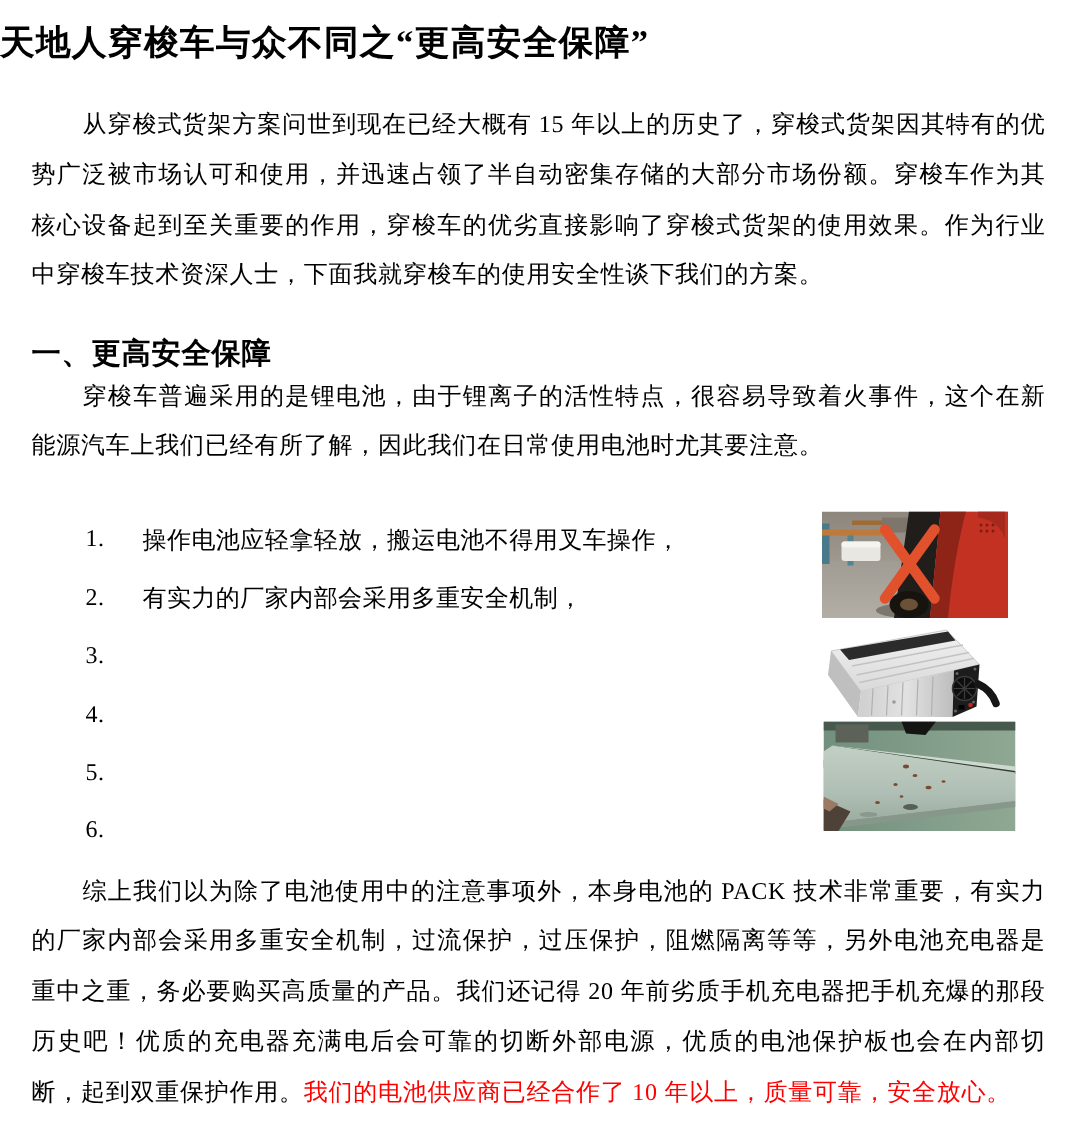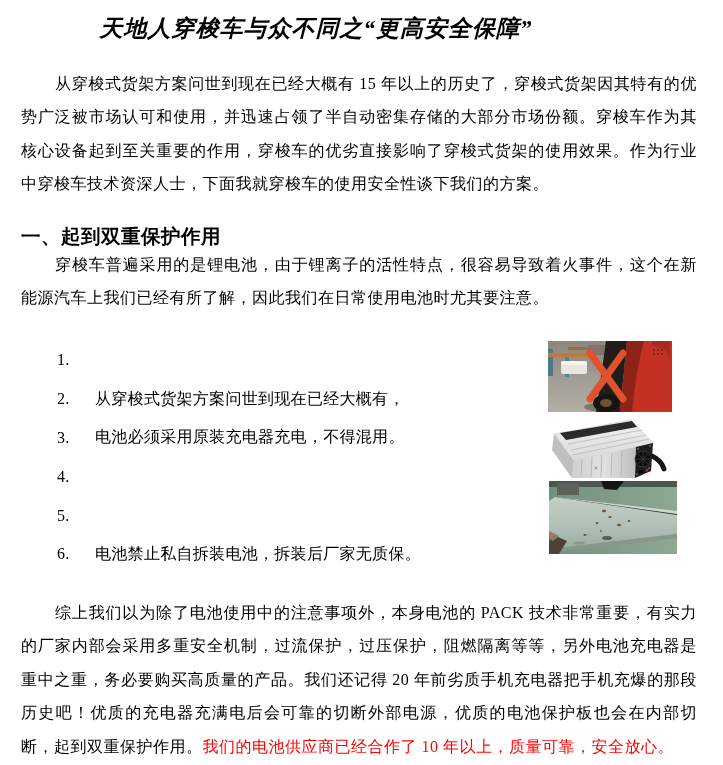--- a/index.html
+++ b/index.html
@@ -3,84 +3,82 @@
 <meta charset="utf-8">
 <style>
   html,body { margin:0; padding:0; background:#ffffff; }
   .page {
     position:relative; width:723px; height:765px; background:#ffffff;
     font-family:"Liberation Serif","DejaVu Serif",serif; color:#000000;
     overflow:hidden;
   }
   .doc-title {
     position:absolute; top:13px; left:0; width:632px;
-    text-align:center; font-size:23px; font-weight:bold; letter-spacing:1px;
+    font-size:23px; font-weight:bold; letter-spacing:1px;
     line-height:32px;
-    font-style:italic;
   }
   .para {
     position:absolute; left:21px; width:676px;
     font-size:16px; line-height:33.4px; letter-spacing:0.5px;
     text-align:justify; text-justify:inter-ideograph;
   }
   .indent2 { text-indent:34px; }
   .p1 { top:67px; }
   .sec-heading {
     position:absolute; top:224px; left:21px;
     font-size:19.5px; font-weight:bold; letter-spacing:0.5px; line-height:26px;
   }
   .p2 { top:248px; }
   .battery-list { position:absolute; top:341px; left:57px; width:470px; }
   .list-item {
     height:38.8px; display:flex; align-items:center;
     font-size:16px; letter-spacing:0.3px; white-space:nowrap;
   }
   .list-num { width:38px; flex:0 0 38px; }
-  .p3 { top:596px; }
+  .p3 { top:578px; }
   .red-text { color:#ff0000; }
   .photo { position:absolute; }
   .photo svg { display:block; }
   .ph1 { left:548px; top:341px; }
   .ph2 { left:536px; top:414px; }
   .ph3 { left:549px; top:481px; }
 </style>
 </head>
 <body>
 
 <div class="page">
 
   <div class="doc-title">天地人穿梭车与众不同之“更高安全保障”</div>
 
   <div class="para p1 indent2">从穿梭式货架方案问世到现在已经大概有 15 年以上的历史了，穿梭式货架因其特有的优势广泛被市场认可和使用，并迅速占领了半自动密集存储的大部分市场份额。穿梭车作为其核心设备起到至关重要的作用，穿梭车的优劣直接影响了穿梭式货架的使用效果。作为行业中穿梭车技术资深人士，下面我就穿梭车的使用安全性谈下我们的方案。</div>
 
-  <div class="sec-heading">一、起到双重保护作用</div>
+  <div class="sec-heading">一、更高安全保障</div>
 
   <div class="para p2 indent2">穿梭车普遍采用的是锂电池，由于锂离子的活性特点，很容易导致着火事件，这个在新能源汽车上我们已经有所了解，因此我们在日常使用电池时尤其要注意。</div>
 
   <div class="battery-list">
     <div class="list-item">
       <span class="list-num">1.</span>
+      <span>操作电池应轻拿轻放，搬运电池不得用叉车操作，</span>
     </div>
     <div class="list-item">
       <span class="list-num">2.</span>
-      <span>从穿梭式货架方案问世到现在已经大概有，</span>
+      <span>有实力的厂家内部会采用多重安全机制，</span>
     </div>
     <div class="list-item">
       <span class="list-num">3.</span>
-      <span>电池必须采用原装充电器充电，不得混用。</span>
     </div>
     <div class="list-item">
       <span class="list-num">4.</span>
     </div>
     <div class="list-item">
       <span class="list-num">5.</span>
     </div>
     <div class="list-item">
       <span class="list-num">6.</span>
-      <span>电池禁止私自拆装电池，拆装后厂家无质保。</span>
     </div>
   </div>
 
   <div class="photo ph1">
     <svg width="124" height="71" viewBox="0 0 124 71">
       <defs>
         <linearGradient id="wall" x1="0" y1="0" x2="0" y2="1">
           <stop offset="0" stop-color="#8d867c"></stop>
             <stop offset="1" stop-color="#9e988e"></stop>
         </linearGradient>

